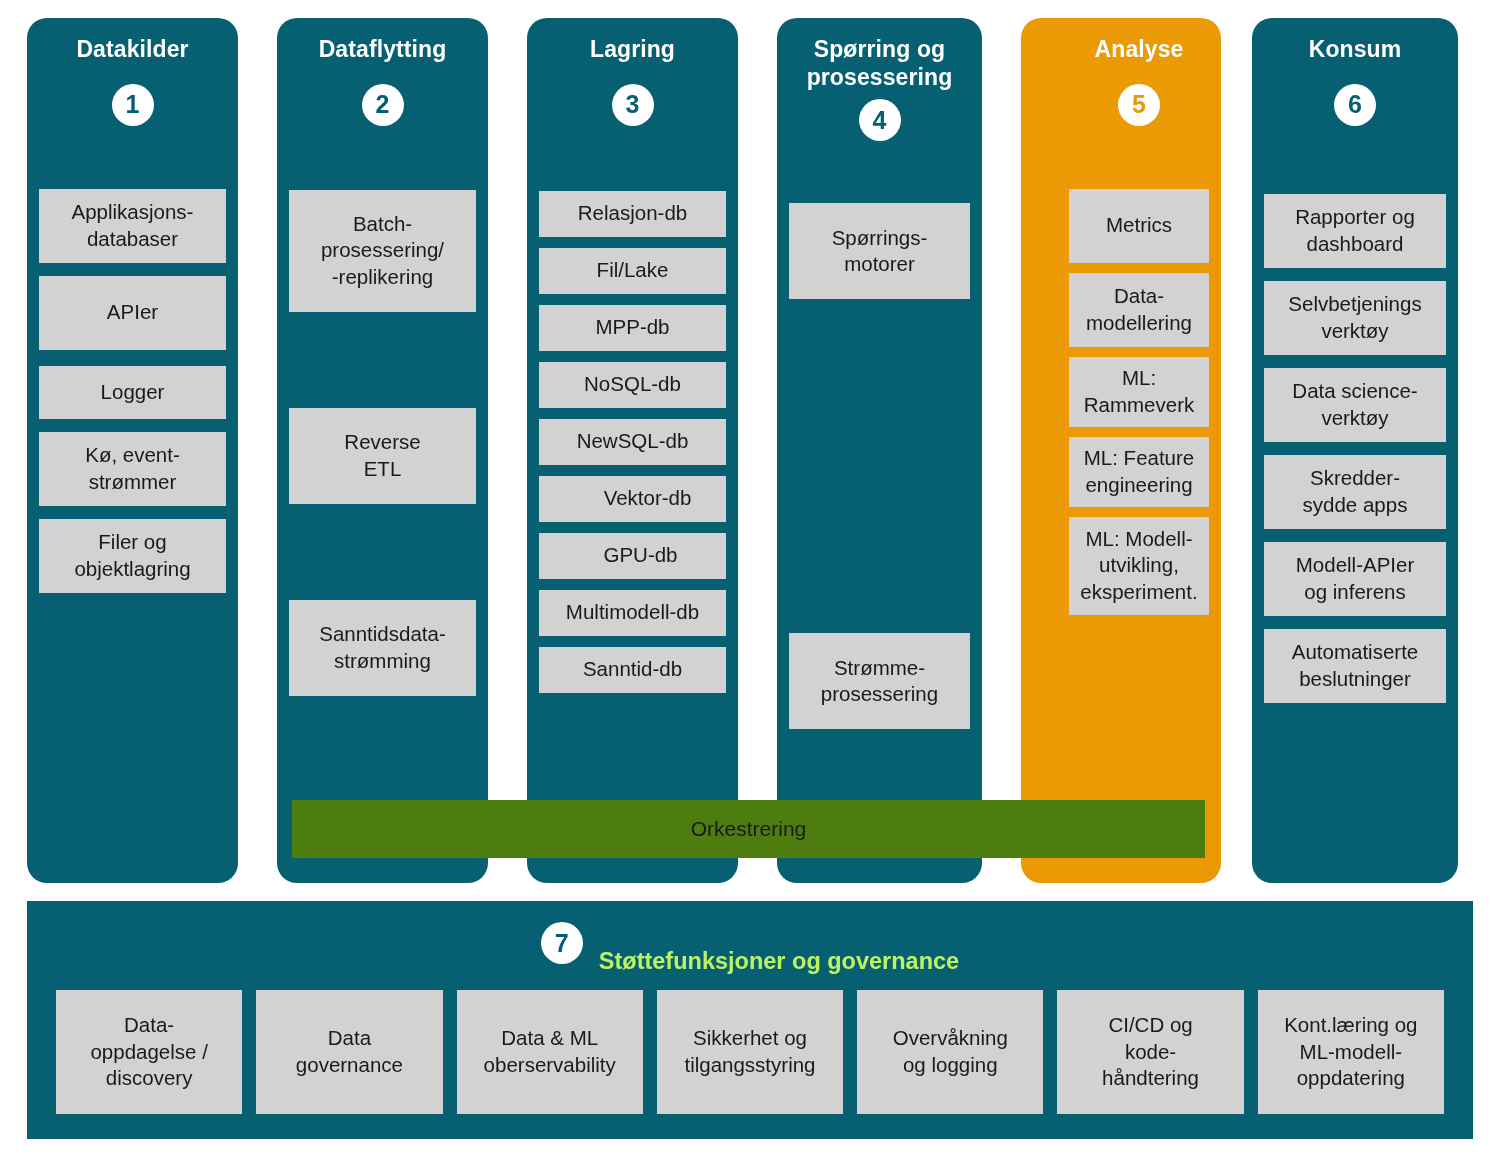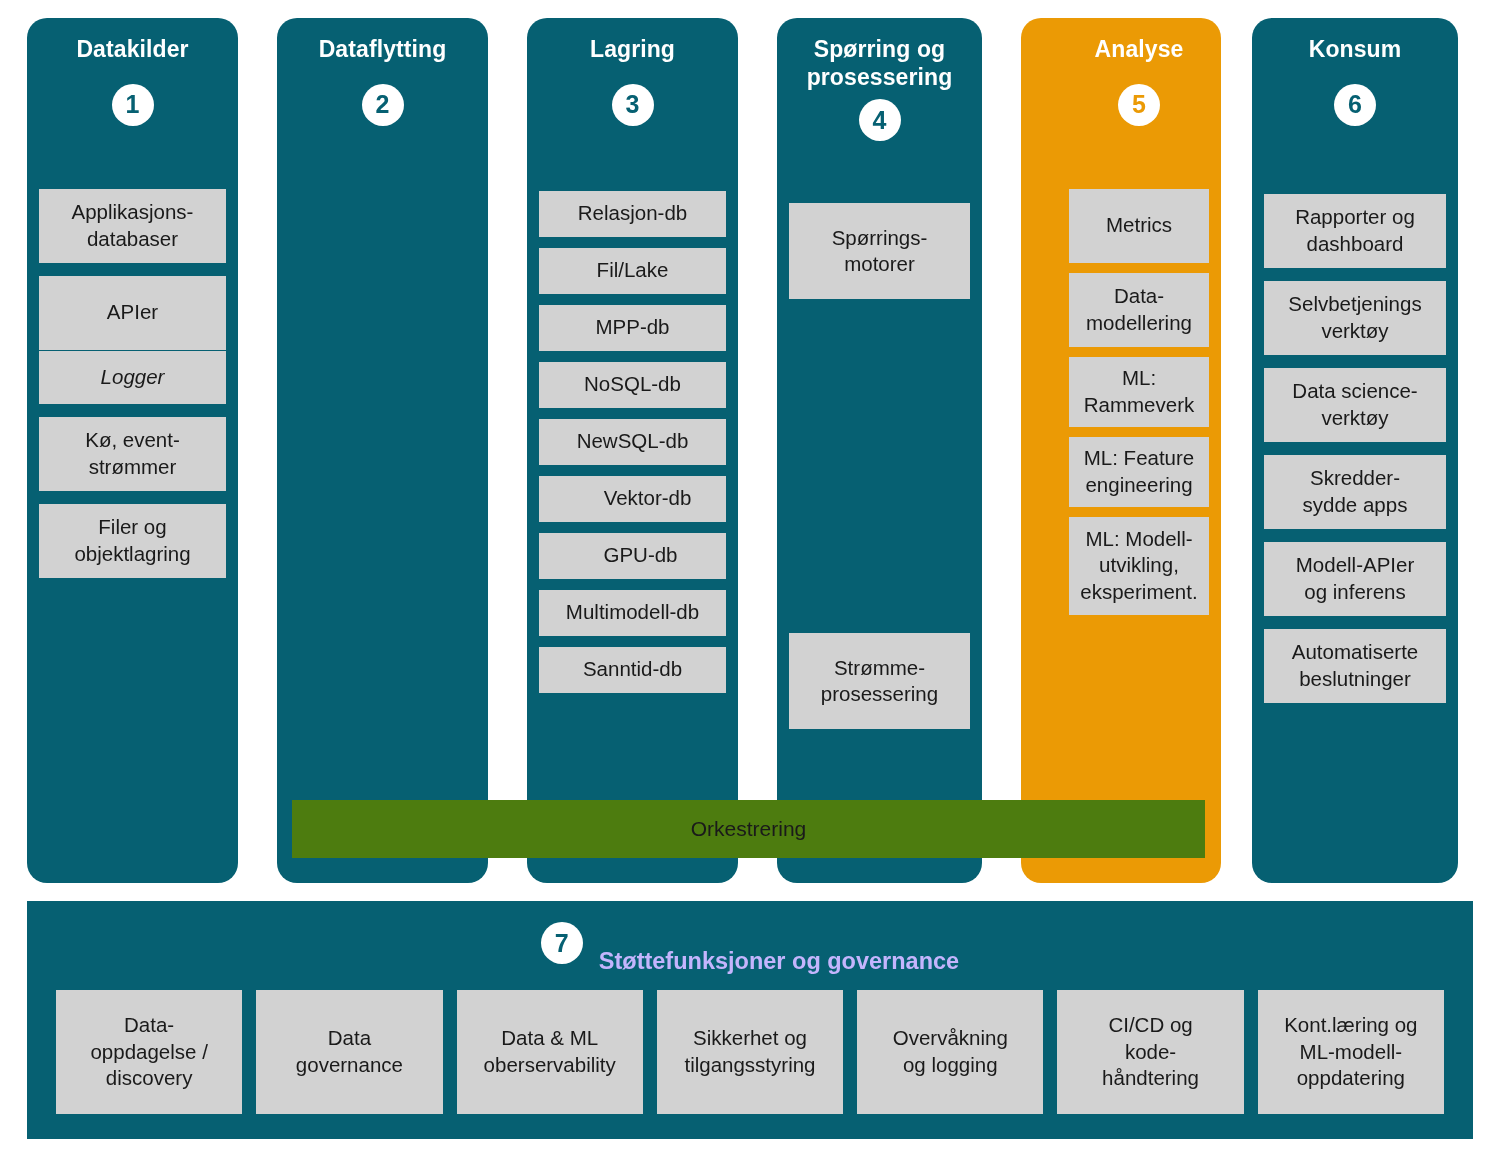--- a/index.html
+++ b/index.html
@@ -110,21 +110,21 @@
   }
   .bottom-header {
     display: flex;
     align-items: center;
     justify-content: center;
     gap: 16px;
     margin-top: 21px;
     height: 42px;
   }
   .bottom-title {
-    color: #c4b5fd;
+    color: #bef264;
     font-weight: bold;
     font-size: 23.5px;
     margin-top: 37px;
   }
   .bottom-boxes {
     display: flex;
     gap: 14px;
     padding: 0 29px;
     margin-top: 26px;
     box-sizing: border-box;
@@ -145,34 +145,45 @@
       <div class="column" style="width: 211px; margin-right: 39px;">
         <div class="col-title">Datakilder</div>
         <div class="badge" style="margin-top: 20px;">1</div>
         <div style="width: 100%; margin-top: 63px;">
           <div class="box" style="height: 74px;">
             <span>Applikasjons-<br>databaser</span>
           </div>
           <div class="box" style="height: 74px; margin-top: 13px;">
             <span>APIer</span>
           </div>
-          <div class="box" style="height: 53px; margin-top: 1px; font-style: italic;">
+          <div class="box" style="height: 53px; margin-top: 16px;">
             <span>Logger</span>
           </div>
           <div class="box" style="height: 74px; margin-top: 13px;">
             <span>Kø, event-<br>strømmer</span>
           </div>
           <div class="box" style="height: 74px; margin-top: 13px;">
             <span>Filer og<br>objektlagring</span>
           </div>
         </div>
       </div>
       <div class="column" style="width: 211px; margin-right: 39px;">
         <div class="col-title">Dataflytting</div>
         <div class="badge" style="margin-top: 20px;">2</div>
+        <div style="width: 100%; margin-top: 64px;">
+          <div class="box" style="height: 122px;">
+            <span>Batch-<br>prosessering/<br>-replikering</span>
+          </div>
+          <div class="box" style="height: 96px; margin-top: 96px;">
+            <span>Reverse<br>ETL</span>
+          </div>
+          <div class="box" style="height: 96px; margin-top: 96px;">
+            <span>Sanntidsdata-<br>strømming</span>
+          </div>
+        </div>
       </div>
       <div class="column" style="width: 211px; margin-right: 39px;">
         <div class="col-title">Lagring</div>
         <div class="badge" style="margin-top: 20px;">3</div>
         <div style="width: 100%; margin-top: 65px;">
           <div class="box" style="height: 46px;">
             <span>Relasjon-db</span>
           </div>
           <div class="box" style="height: 46px; margin-top: 11px;">
             <span>Fil/Lake</span>

